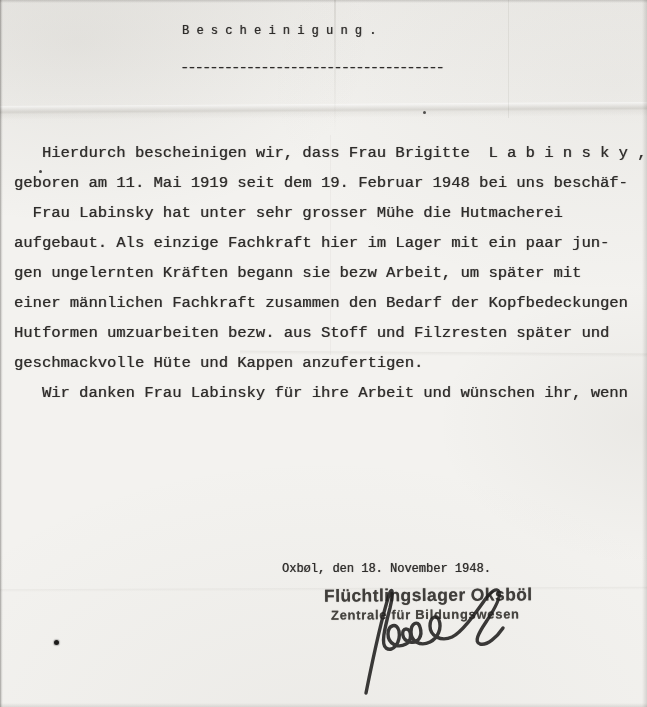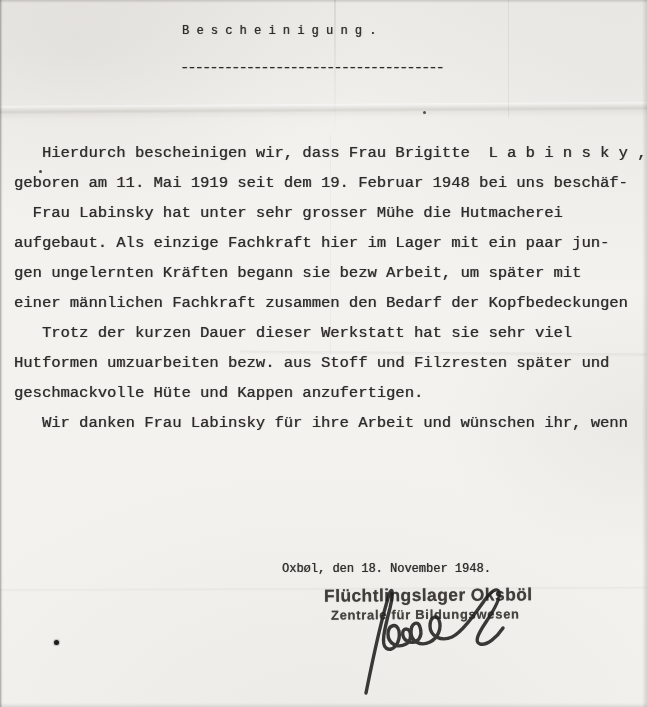--- a/index.html
+++ b/index.html
@@ -108,21 +108,20 @@
   <div class="typed doc-title">B e s c h e i n i g u n g .</div>
   <div class="typed doc-underline">------------------------------------</div>
 
   <div class="body-block">
     <div class="line">   Hierdurch bescheinigen wir, dass Frau Brigitte  L a b i n s k y ,</div>
     <div class="line">geboren am 11. Mai 1919 seit dem 19. Februar 1948 bei uns beschäf-</div>
     <div class="line">  Frau Labinsky hat unter sehr grosser Mühe die Hutmacherei</div>
     <div class="line">aufgebaut. Als einzige Fachkraft hier im Lager mit ein paar jun-</div>
     <div class="line">gen ungelernten Kräften begann sie bezw Arbeit, um später mit</div>
     <div class="line">einer männlichen Fachkraft zusammen den Bedarf der Kopfbedeckungen</div>
-    <div class="line">   Trotz der kurzen Dauer dieser Werkstatt hat sie sehr viel</div>
     <div class="line">Hutformen umzuarbeiten bezw. aus Stoff und Filzresten später und</div>
     <div class="line">geschmackvolle Hüte und Kappen anzufertigen.</div>
     <div class="line">   Wir danken Frau Labinsky für ihre Arbeit und wünschen ihr, wenn</div>
   </div>
 
   <div class="typed dateline">Oxbøl, den 18. November 1948.</div>
 
   <div class="stamp-line-1">Flüchtlingslager Oksböl</div>
   <div class="stamp-line-2">Zentrale für Bildungswesen</div>
 

